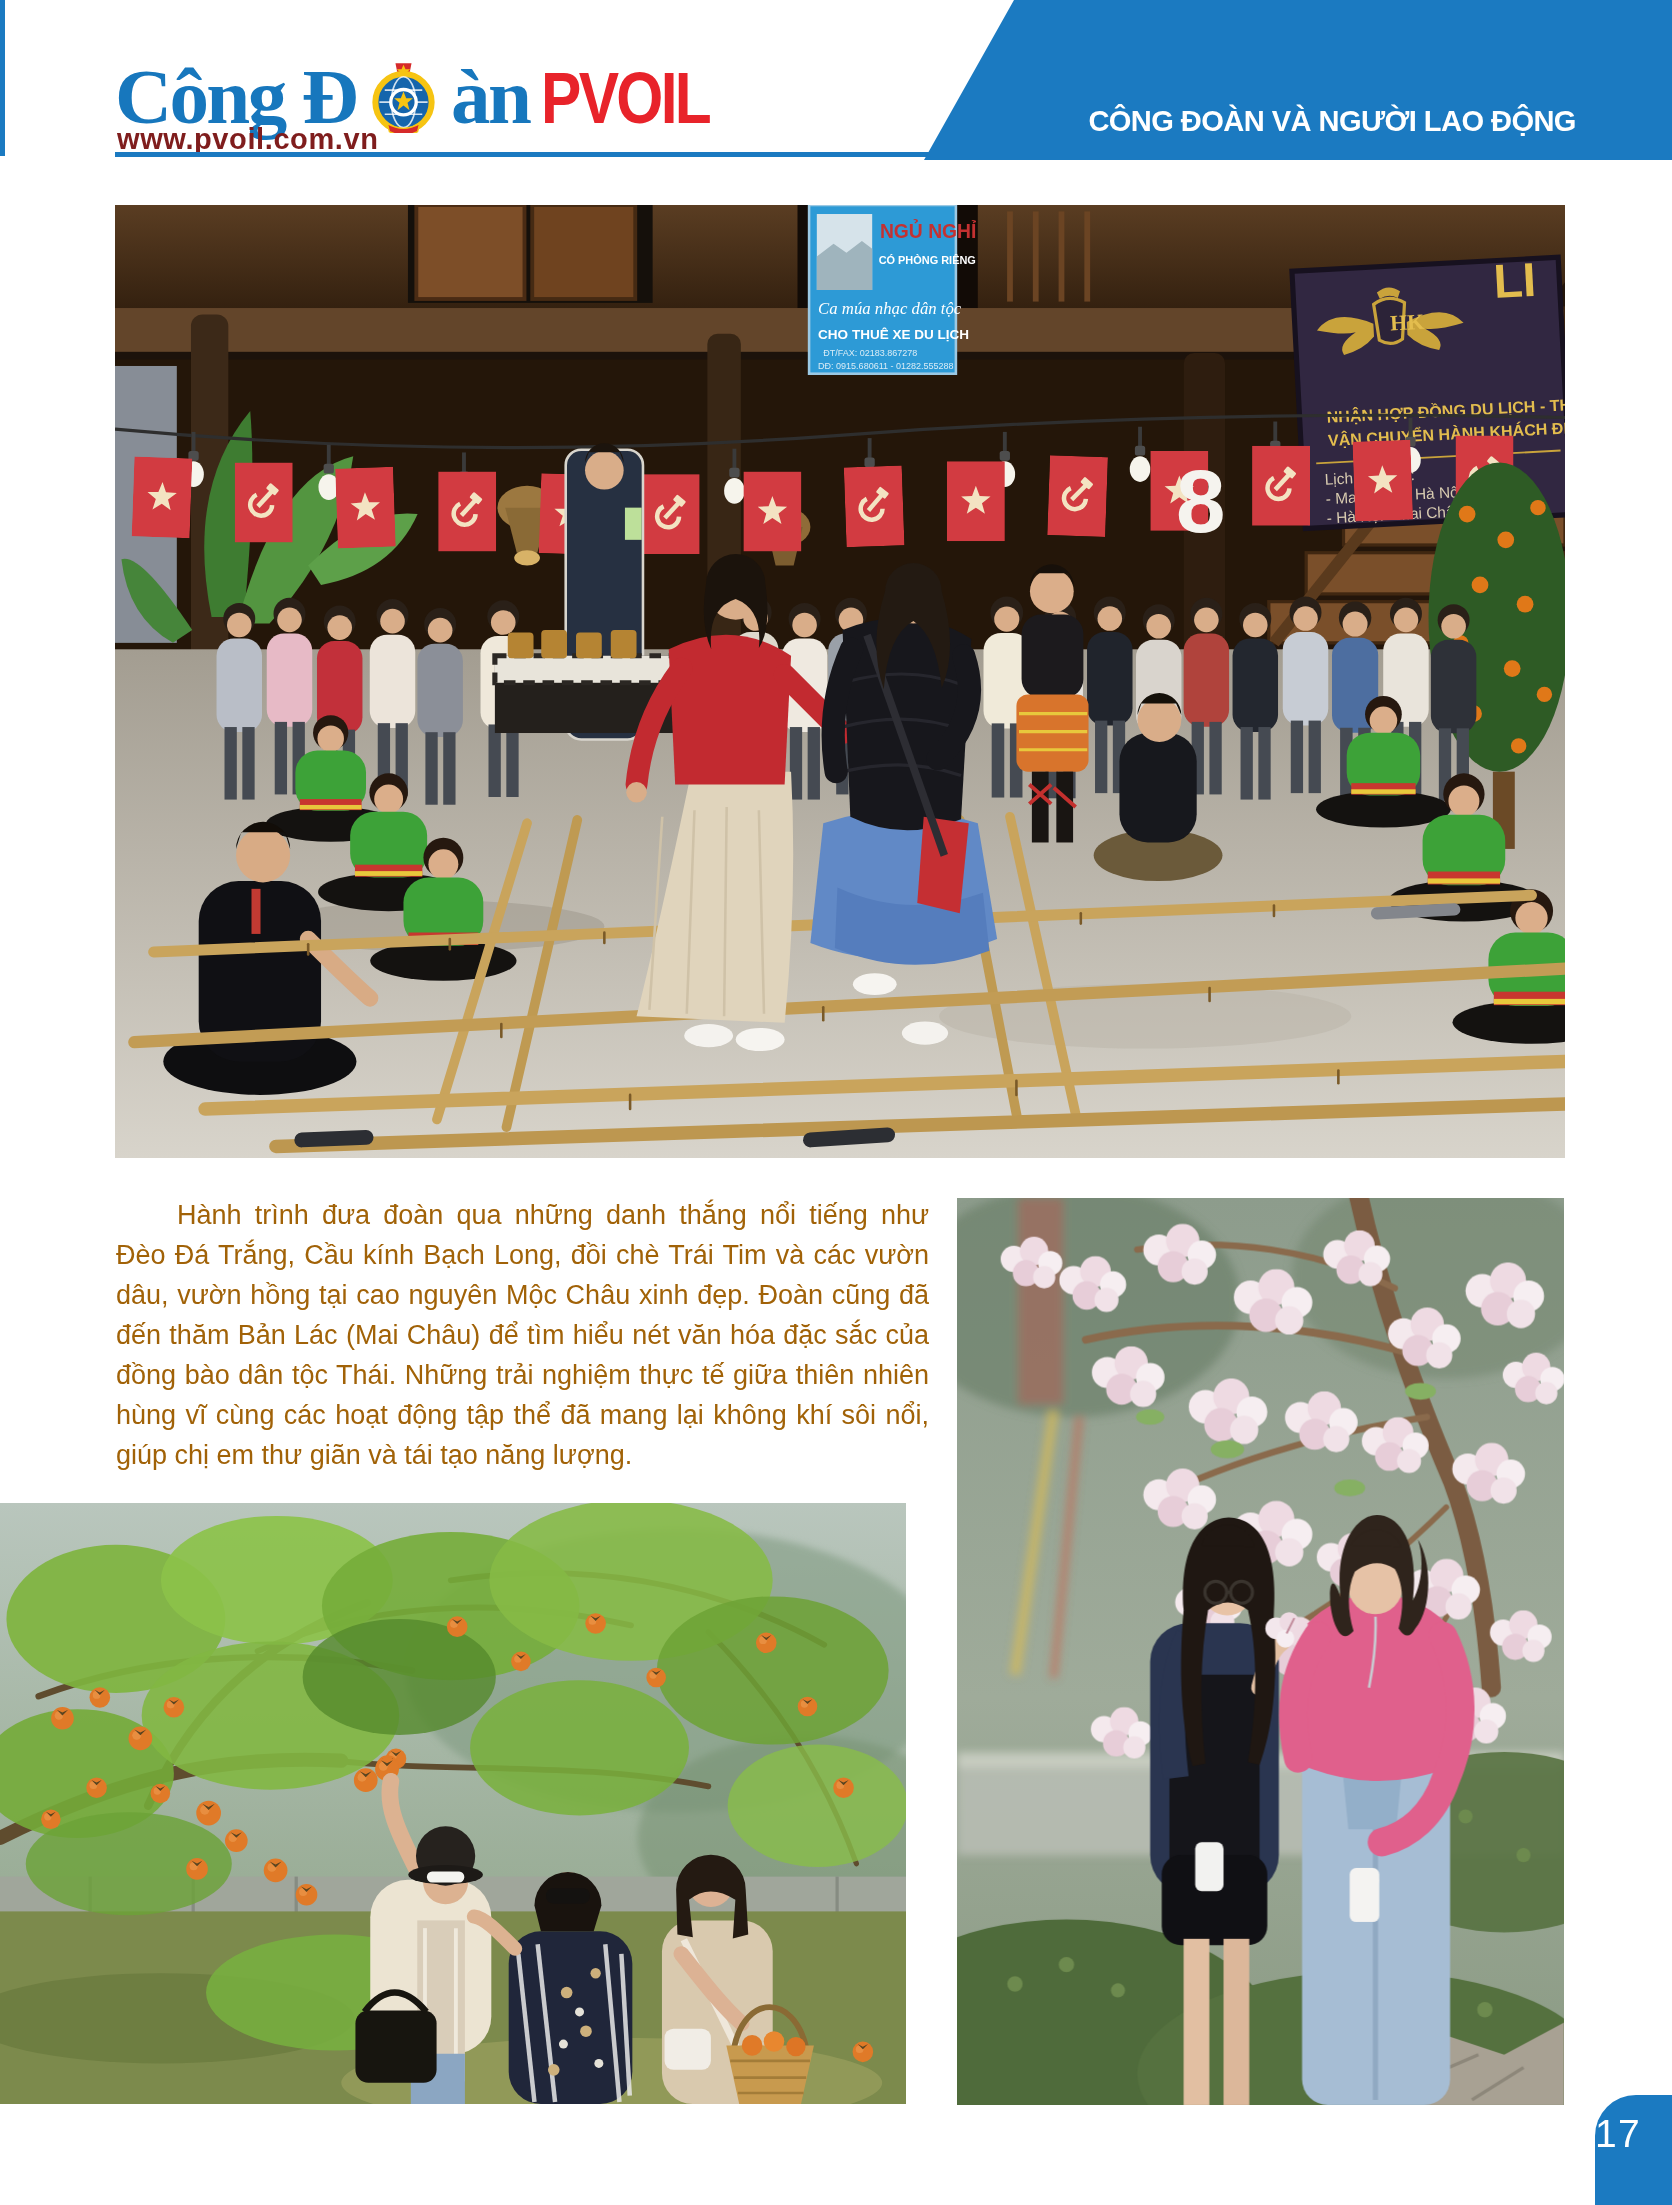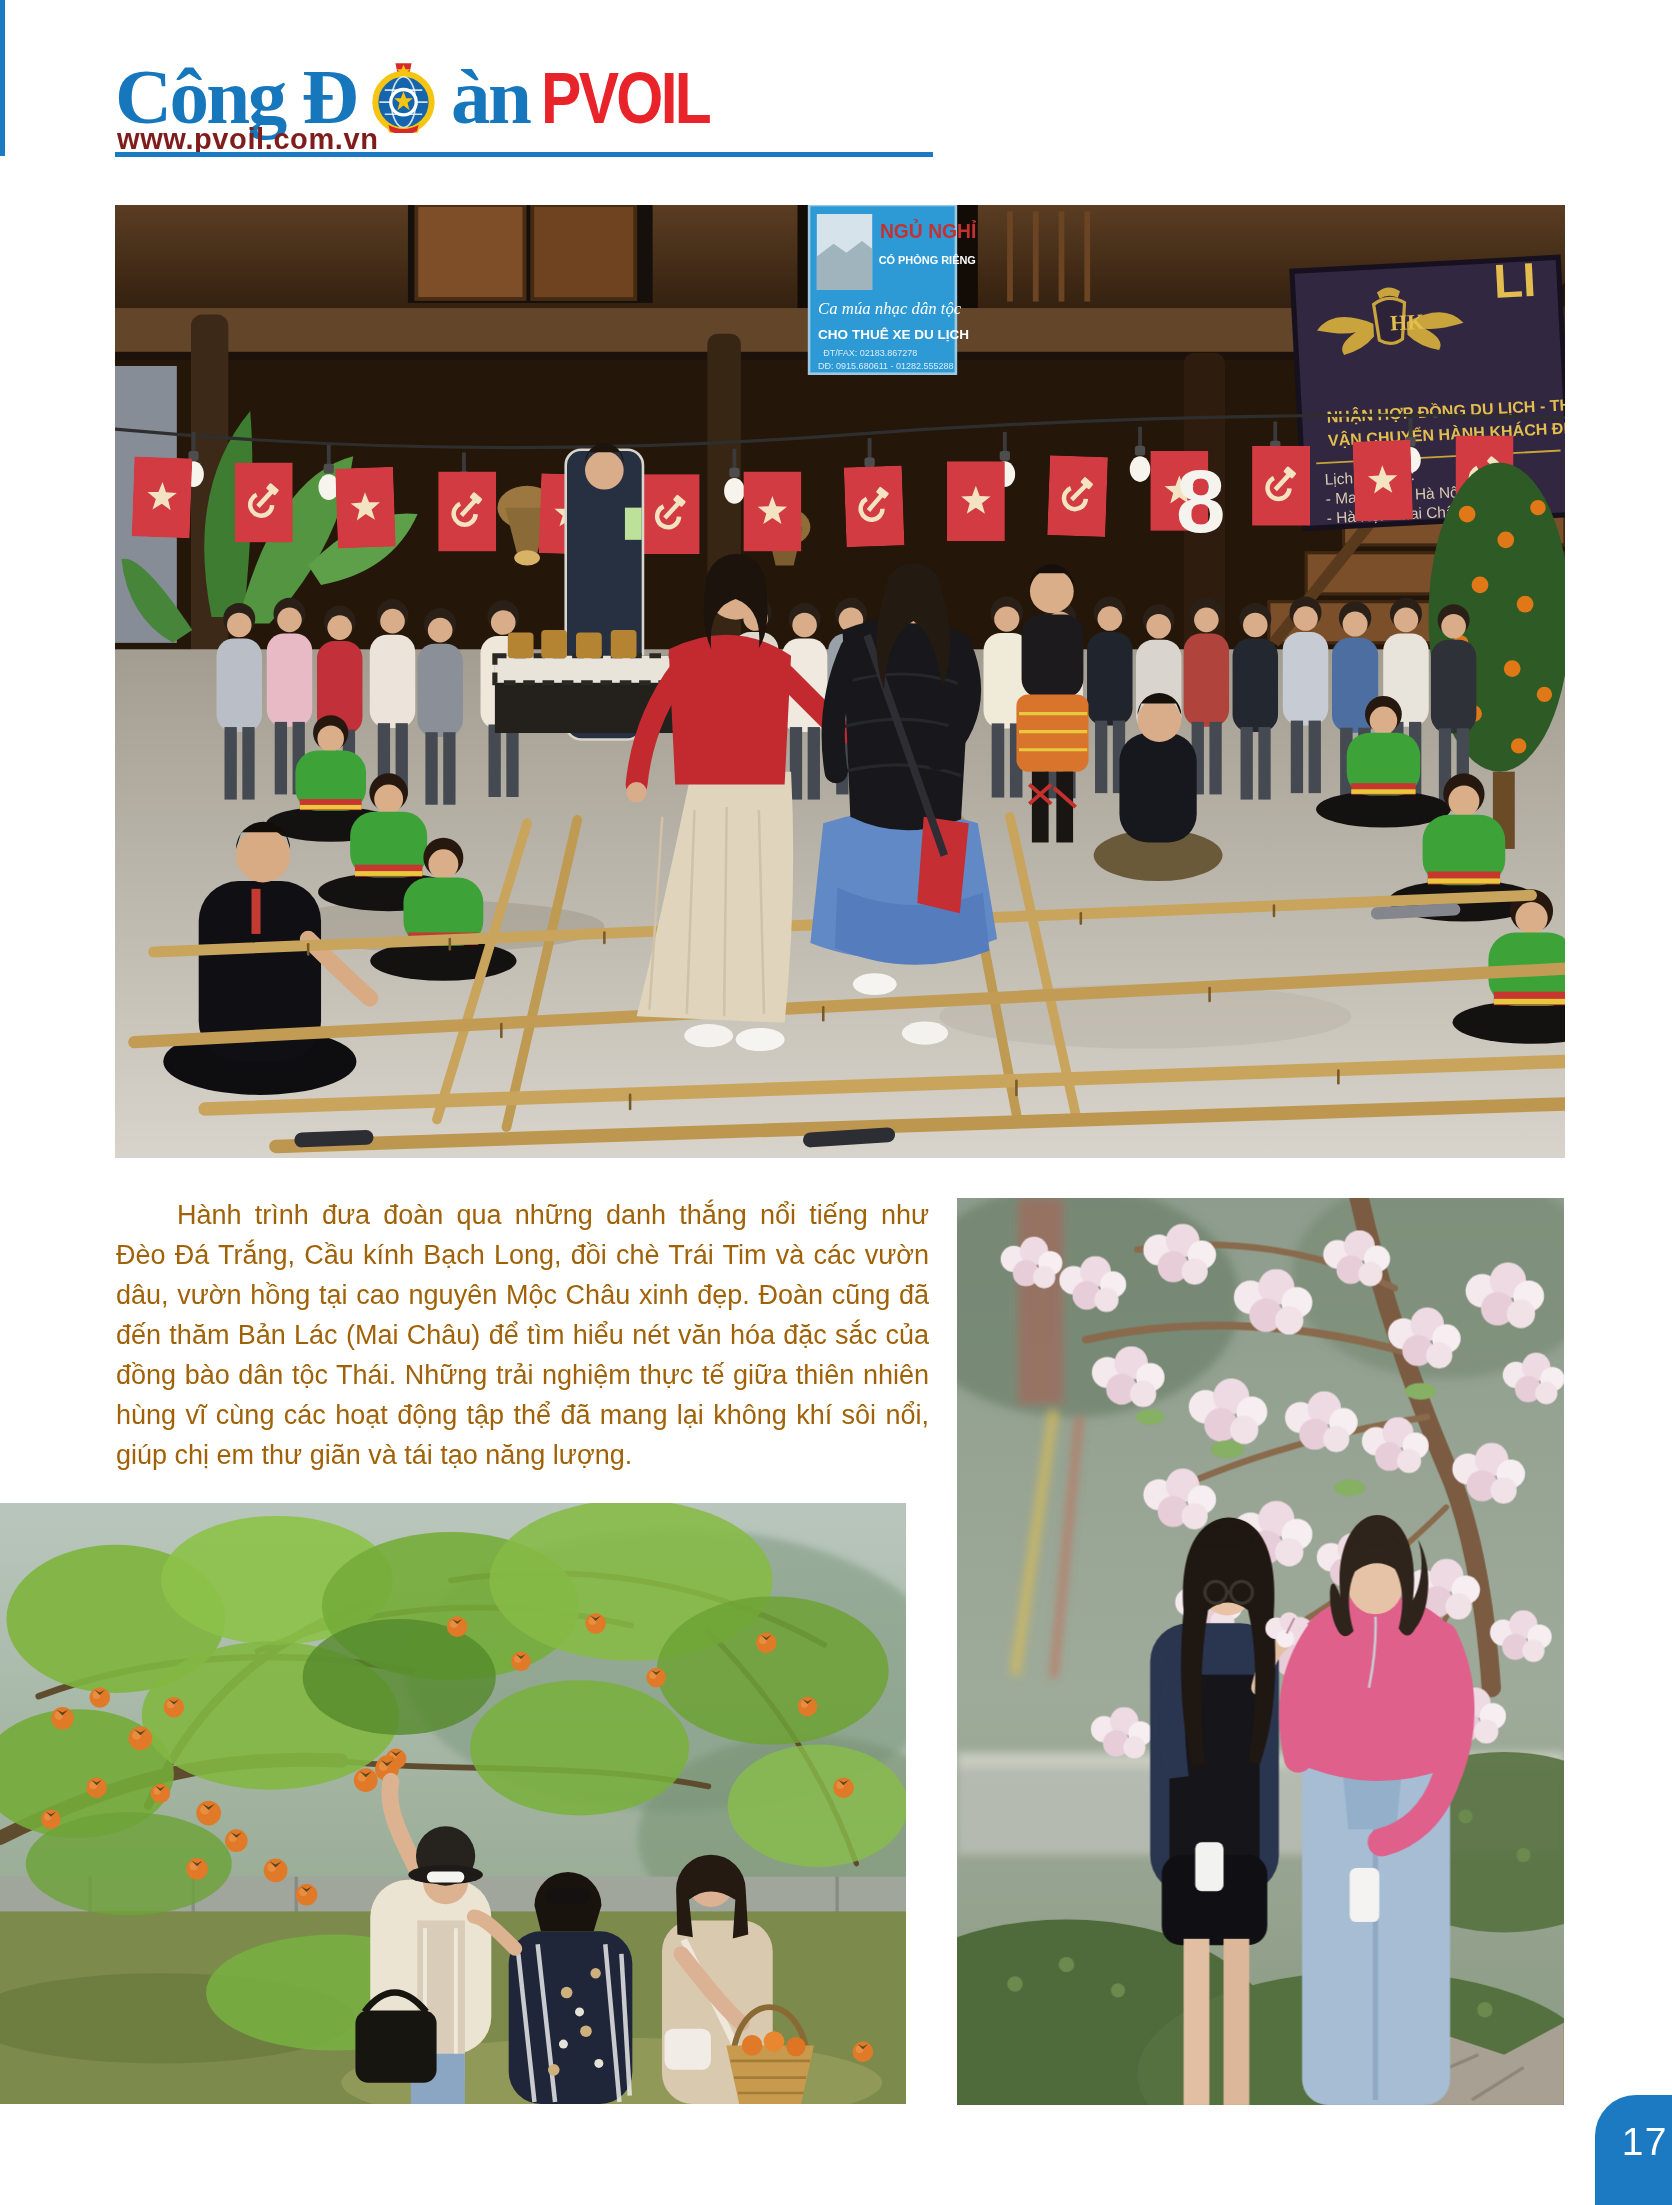--- a/index.html
+++ b/index.html
@@ -31,22 +31,22 @@
   #photo-right{left:957px;top:1198px;width:607px;height:907px;}
   #photo-main svg,#photo-left svg,#photo-right svg{display:block;width:100%;height:100%;}
 
   
   #article-para{left:116px;top:1195px;width:813px;font-size:27px;line-height:40px;
                 color:#a16207;text-align:justify;text-indent:61px;}
 
   
   #page-badge{left:1595px;top:2095px;width:78px;height:111px;background:#1b7ac1;
               border-top-left-radius:41px;}
-  #page-number{position:absolute;left:0;right:5.2px;top:16.7px;text-align:right;color:#ffffff;
-               font-size:39px;letter-spacing:1.3px;margin-top:8px;}
+  #page-number{position:absolute;left:0;right:5.2px;top:16.7px;text-align:left;color:#ffffff;
+               font-size:39px;letter-spacing:1.3px;}
 </style>
 </head>
 <body>
 
 <div id="page">
 
   <div class="abs" id="edge-tick"></div>
 
   <div class="abs" id="logo-row">
     <span class="logo-serif">Công Đ</span>
@@ -62,20 +62,23 @@
         <path d="M26,92 q24,14 48,0 l-3,12 q-21,10 -42,0 z" fill="#d62a2a" stroke="#f6c412" stroke-width="2"></path>
       </svg>
     </span>
     <span class="logo-serif">àn</span>
     <span class="logo-brand">PVOIL</span>
   </div>
 
   <div class="abs" id="website">www.pvoil.com.vn</div>
   <div class="abs" id="header-rule"></div>
 
+  <div class="abs" id="banner">
+    <div id="banner-text">CÔNG ĐOÀN VÀ NGƯỜI LAO ĐỘNG</div>
+  </div>
 
   <div class="abs" id="photo-main">
   <svg viewBox="0 0 2252 1480" preserveAspectRatio="none">
     <defs>
       <linearGradient id="woodV" x1="0" y1="0" x2="0" y2="1">
         <stop offset="0" stop-color="#5a3d22"></stop>
             <stop offset="1" stop-color="#33200f"></stop>
       </linearGradient>
       <linearGradient id="floorG" x1="0" y1="0" x2="0" y2="1">
         <stop offset="0" stop-color="#a39d91"></stop>

